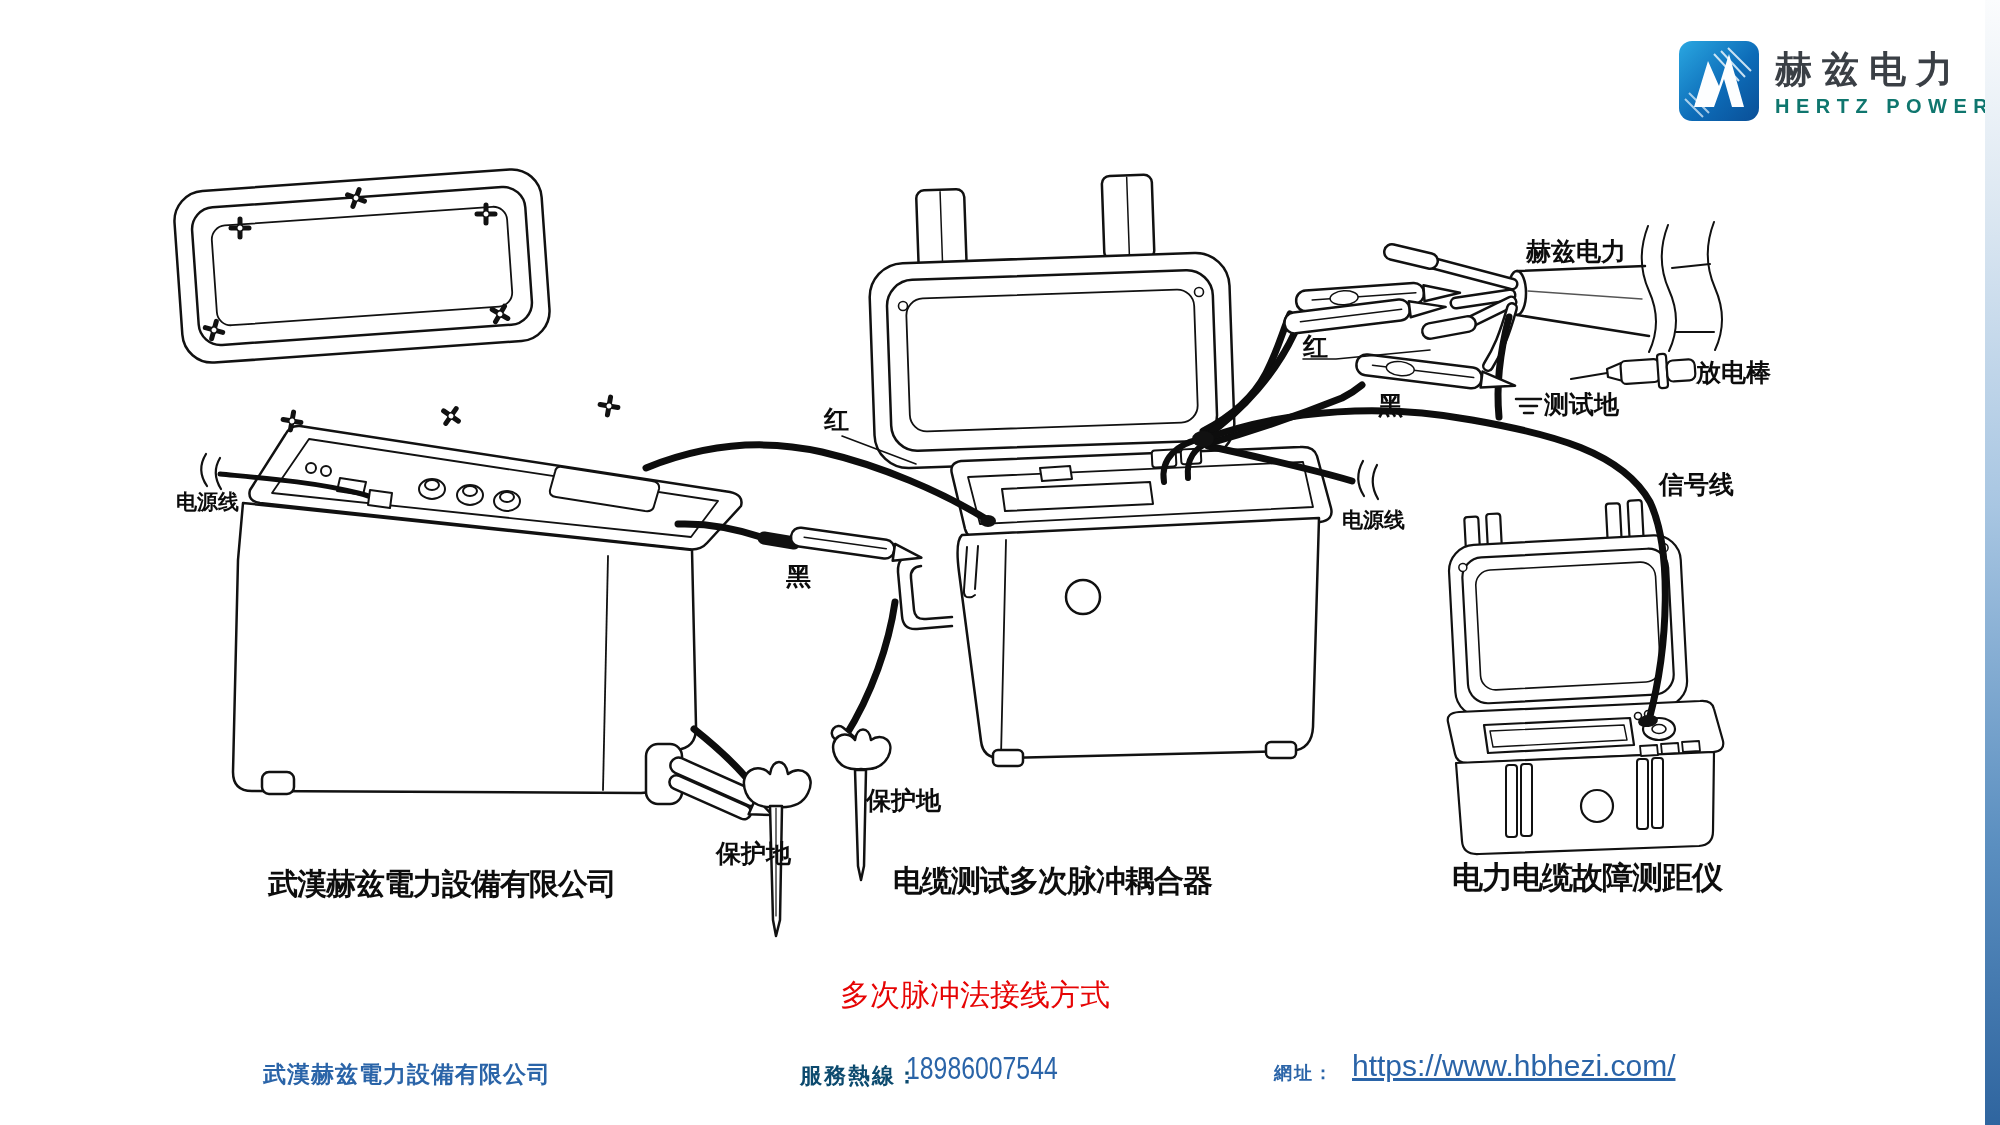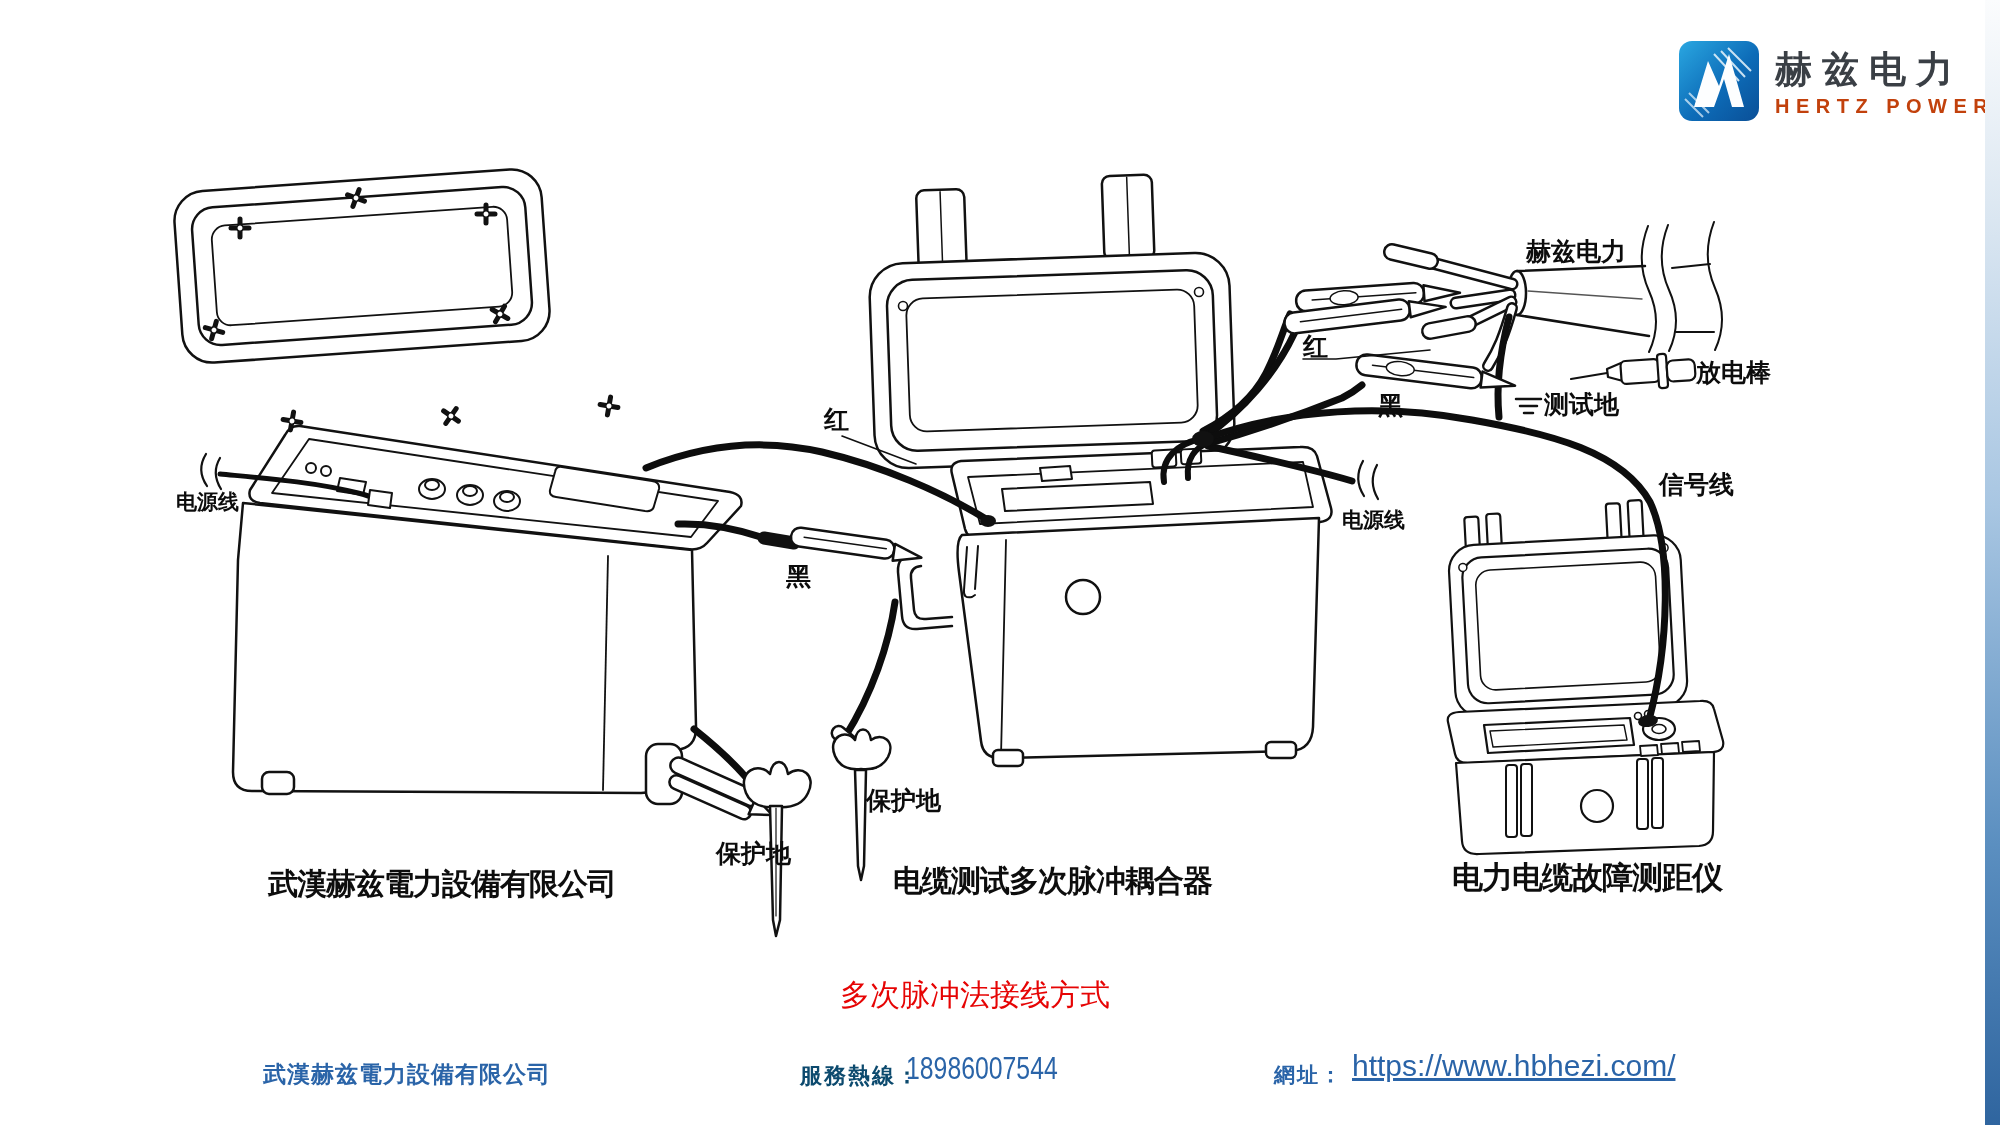--- a/index.html
+++ b/index.html
@@ -6,34 +6,34 @@
   .slide{position:relative;width:2000px;height:1125px;background:#ffffff;overflow:hidden;
          font-family:"Liberation Sans","DejaVu Sans",sans-serif;}
   .edge-bar{position:absolute;right:0;top:0;width:15px;height:1125px;
     background:linear-gradient(180deg,#fbfcfd 0%,#dde8f2 18%,#a8c6e2 45%,#5b8fc0 75%,#2f659f 100%);}
   .title{position:absolute;left:80px;top:68px;font-size:58px;font-weight:800;letter-spacing:1px;
          color:#2f74b6;white-space:nowrap;}
   .logo{position:absolute;left:1679px;top:41px;display:flex;align-items:flex-start;}
   .logo-icon{width:80px;height:80px;}
   .logo-text{margin-left:16px;padding-top:10px;}
   .brand-cn{font-size:37px;font-weight:800;letter-spacing:10px;color:#3a3f45;line-height:1.0;white-space:nowrap;}
-  .brand-en{font-size:20px;font-weight:700;letter-spacing:6.5px;color:#c2410c;margin-top:7px;white-space:nowrap;}
+  .brand-en{font-size:20px;font-weight:700;letter-spacing:6.5px;color:#0f766e;margin-top:7px;white-space:nowrap;}
   .art{position:absolute;left:0;top:0;width:2000px;height:1125px;}
   .lbl{position:absolute;font-size:25px;font-weight:700;color:#0c0c0c;white-space:nowrap;line-height:1.05;}
   .lbl-sm{font-size:21px;}
   .cap{position:absolute;font-size:30px;font-weight:700;color:#0d0d0d;white-space:nowrap;letter-spacing:-1px;}
   .cap-r{font-size:31px;}
   .subtitle{position:absolute;left:840px;top:975px;font-size:30px;font-weight:400;color:#e60404;white-space:nowrap;}
   .footer-company{position:absolute;left:263px;top:1059px;font-size:23px;font-weight:700;letter-spacing:1px;
      color:#2a64a8;font-family:"Liberation Serif","DejaVu Serif",serif;white-space:nowrap;}
   .footer-hotline-label{position:absolute;left:800px;top:1061px;font-size:22px;font-weight:700;letter-spacing:2px;
      color:#0c4a6e;font-family:"Liberation Serif","DejaVu Serif",serif;white-space:nowrap;}
   .footer-number{position:absolute;left:906px;top:1051px;font-size:31px;font-weight:400;color:#2a64a8;
      transform:scaleX(0.8);transform-origin:left top;white-space:nowrap;}
-  .footer-web-label{position:absolute;left:1274px;top:1061px;font-size:21px;font-weight:700;letter-spacing:2px;
+  .footer-web-label{position:absolute;left:1274px;top:1061px;font-size:18px;font-weight:700;letter-spacing:2px;
      color:#2a64a8;font-family:Liberation Mono, monospace;white-space:nowrap;}
   .footer-url{position:absolute;left:1352px;top:1049px;font-size:30px;font-weight:400;color:#2a64a8;white-space:nowrap;text-decoration:underline;}
 </style>
 </head>
 <body>
 
 <div class="slide">
 
   <svg class="art" viewBox="0 0 2000 1125" stroke-linecap="round" stroke-linejoin="round">
     <defs>

